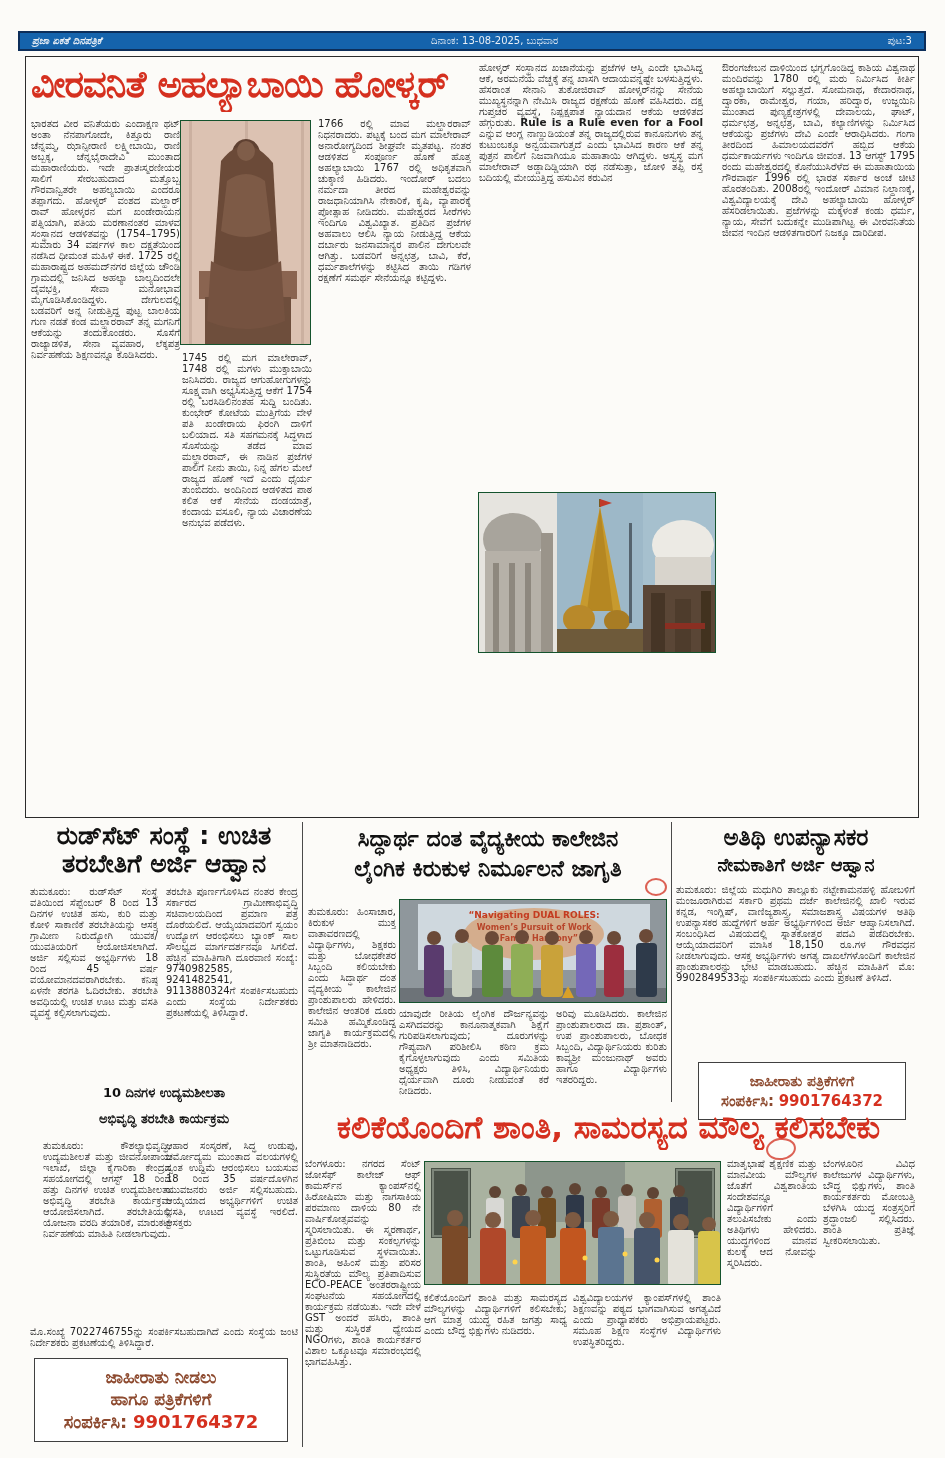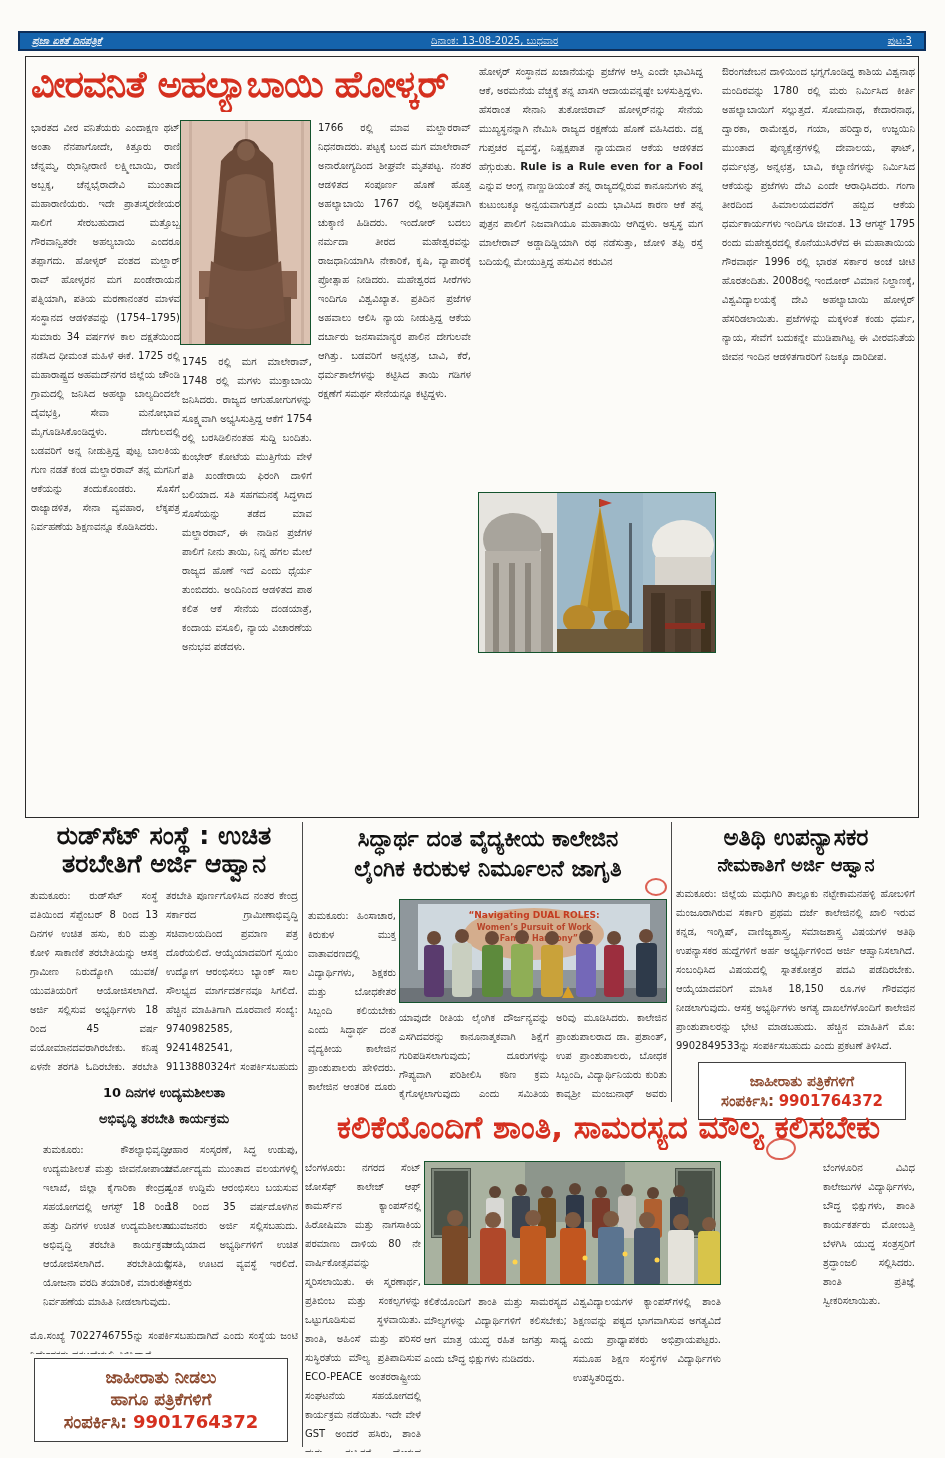--- a/index.html
+++ b/index.html
@@ -1,27 +1,27 @@
 <!DOCTYPE html>
 <html><head>
 <meta charset="utf-8">
 <style>
   html,body{margin:0;padding:0;background:#e9e7e2;}
   .page{position:relative;width:945px;height:1458px;background:#fcfbf8;margin:0 auto;
         font-family:"DejaVu Sans","Liberation Sans",sans-serif;color:#1c1c1c;overflow:hidden;}
   .abs{position:absolute;box-sizing:border-box;}
   
   .masthead{left:18px;top:31px;width:908px;height:20px;background:#1563ac;border:2px solid #0d2e5a;
-            color:#e9eff6;display:flex;align-items:center;justify-content:space-between;padding:4px 12px;font-size:10px;text-decoration:underline;}
+            color:#e9eff6;display:flex;align-items:center;justify-content:space-between;padding:4px 12px;font-size:10px;}
   .masthead .title{font-style:italic;font-weight:bold;}
   
   .mainbox{left:25px;top:56px;width:894px;height:762px;border:1.5px solid #2b2b2b;background:transparent;}
   .headline-main{left:31px;top:58px;width:456px;height:54px;color:#d5301f;font-weight:bold;
                  font-size:37px;line-height:54px;white-space:nowrap;overflow:hidden;letter-spacing:-1px;}
-  .bodytxt{font-size:10px;line-height:19px;text-align:justify;overflow:hidden;color:#1d1d1d;}
+  .bodytxt{font-size:10px;line-height:11px;text-align:justify;overflow:hidden;color:#1d1d1d;}
   .bodytxt b.en{font-size:10.5px;}
   .imgframe{border:1px solid #14532d;overflow:hidden;background:#ccc;}
   
   .vrule{background:#4a4a4a;width:1px;}
   
   .sechead{font-weight:bold;color:#111;text-align:center;}
   .redhead{font-weight:bold;color:#d5301f;white-space:nowrap;overflow:hidden;text-align:center;}
   
   .adbox{border:1px solid #404040;background:#fff;text-align:center;display:flex;flex-direction:column;justify-content:center;gap:2px;}
   .adbox-line{color:#8d4a2f;font-weight:bold;}
@@ -231,20 +231,21 @@
         <circle cx="284" cy="62" r="7" fill="#7d5a42"></circle>
           <rect x="273" y="69" width="22" height="55" rx="4" fill="#d8c44a"></rect>
         <circle cx="90" cy="100" r="2.5" fill="#ffd34d"></circle>
           <circle cx="160" cy="96" r="2.5" fill="#ffd34d"></circle>
         <circle cx="200" cy="92" r="2.5" fill="#ffd34d"></circle>
           <circle cx="232" cy="98" r="2.5" fill="#ffd34d"></circle>
       </g>
     </svg>
   </div>
 
+  <div class="abs bodytxt" style="left:727px;top:1158px;width:90px;height:294px;">ಮಾತೃಭಾಷೆ ಶೈಕ್ಷಣಿಕ ಮತ್ತು ಮಾನವೀಯ ಮೌಲ್ಯಗಳ ಜೊತೆಗೆ ವಿಶ್ವಶಾಂತಿಯ ಸಂದೇಶವನ್ನೂ ವಿದ್ಯಾರ್ಥಿಗಳಿಗೆ ತಲುಪಿಸಬೇಕು ಎಂದು ಅತಿಥಿಗಳು ಹೇಳಿದರು. ಯುದ್ಧಗಳಿಂದ ಮಾನವ ಕುಲಕ್ಕೆ ಆದ ನೋವನ್ನು ಸ್ಮರಿಸಿದರು.</div>
   <div class="abs bodytxt" style="left:823px;top:1158px;width:92px;height:294px;">ಬೆಂಗಳೂರಿನ ವಿವಿಧ ಕಾಲೇಜುಗಳ ವಿದ್ಯಾರ್ಥಿಗಳು, ಬೌದ್ಧ ಭಿಕ್ಷುಗಳು, ಶಾಂತಿ ಕಾರ್ಯಕರ್ತರು ಮೋಂಬತ್ತಿ ಬೆಳಗಿಸಿ ಯುದ್ಧ ಸಂತ್ರಸ್ತರಿಗೆ ಶ್ರದ್ಧಾಂಜಲಿ ಸಲ್ಲಿಸಿದರು. ಶಾಂತಿ ಪ್ರತಿಜ್ಞೆ ಸ್ವೀಕರಿಸಲಾಯಿತು.</div>
   <div class="abs bodytxt" style="left:424px;top:1292px;width:143px;height:160px;">ಕಲಿಕೆಯೊಂದಿಗೆ ಶಾಂತಿ ಮತ್ತು ಸಾಮರಸ್ಯದ ಮೌಲ್ಯಗಳನ್ನು ವಿದ್ಯಾರ್ಥಿಗಳಿಗೆ ಕಲಿಸಬೇಕು; ಆಗ ಮಾತ್ರ ಯುದ್ಧ ರಹಿತ ಜಗತ್ತು ಸಾಧ್ಯ ಎಂದು ಬೌದ್ಧ ಭಿಕ್ಷುಗಳು ನುಡಿದರು.</div>
   <div class="abs bodytxt" style="left:573px;top:1292px;width:148px;height:160px;">ವಿಶ್ವವಿದ್ಯಾಲಯಗಳ ಕ್ಯಾಂಪಸ್‌ಗಳಲ್ಲಿ ಶಾಂತಿ ಶಿಕ್ಷಣವನ್ನು ಪಠ್ಯದ ಭಾಗವಾಗಿಸುವ ಅಗತ್ಯವಿದೆ ಎಂದು ಪ್ರಾಧ್ಯಾಪಕರು ಅಭಿಪ್ರಾಯಪಟ್ಟರು. ಸಮೂಹ ಶಿಕ್ಷಣ ಸಂಸ್ಥೆಗಳ ವಿದ್ಯಾರ್ಥಿಗಳು ಉಪಸ್ಥಿತರಿದ್ದರು.</div>
 
   <div class="abs redmark" style="left:645px;top:878px;width:22px;height:18px;"></div>
   <div class="abs redmark" style="left:766px;top:1138px;width:30px;height:22px;transform:rotate(-8deg);"></div>
 
 </div>
 
 </body></html>

